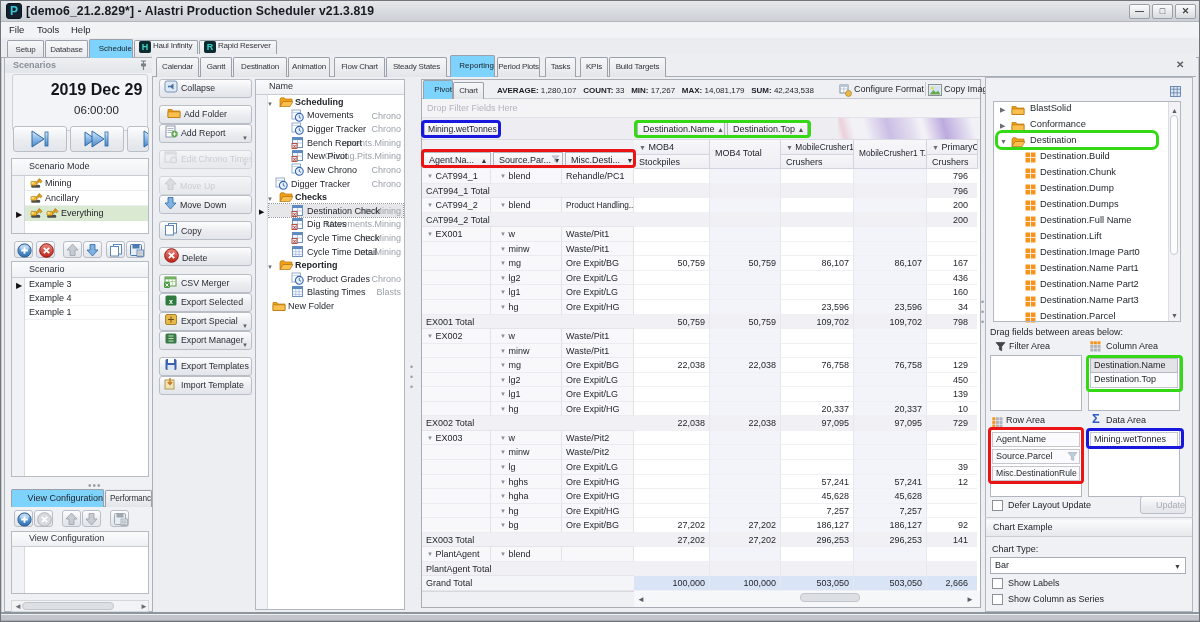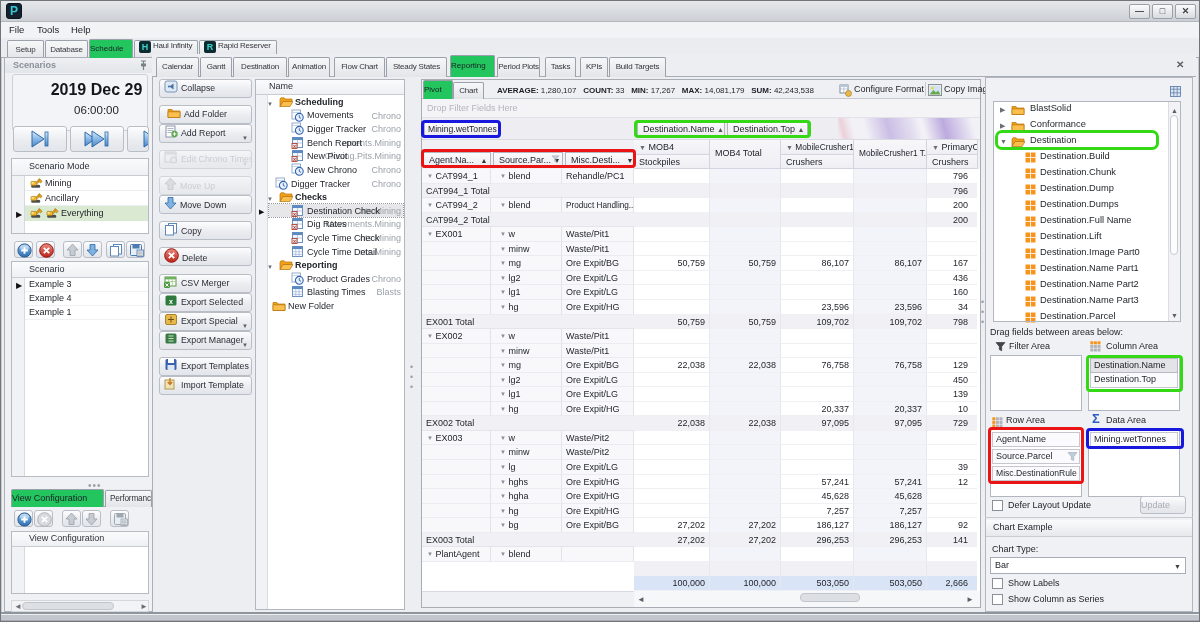--- a/index.html
+++ b/index.html
@@ -1,36 +1,37 @@
 <!DOCTYPE html>
 <html><head><meta charset="utf-8"><style>
 *{margin:0;padding:0;box-sizing:border-box}
 body{width:1200px;height:622px;font-family:"Liberation Sans",sans-serif;background:#babdc2}
 #app{position:relative;width:1200px;height:622px;overflow:hidden;font-size:9px;color:#1d2026;background:#eceef1}
 #app div{position:absolute;white-space:nowrap}
 .btn{background:linear-gradient(#fdfdfe,#e9ebef 60%,#e2e5ea);border:1px solid #b9bdc6;border-radius:3px}
 .tab{background:linear-gradient(#f6f7f8,#e3e5e9);border:1px solid #9ba1ab;border-bottom:none;border-radius:2px 2px 0 0;text-align:center;color:#33363e;font-size:8px;letter-spacing:-0.2px}
-.tabsel{background:#22c55e;border:1px solid #9ba1ab;border-bottom:none;border-radius:2px 2px 0 0;text-align:left;font-size:8px}
+.tabsel{background:#7dd3fc;border:1px solid #9ba1ab;border-bottom:none;border-radius:2px 2px 0 0;text-align:right;font-size:8px}
 .fbtn{background:linear-gradient(#fcfcfd,#ebebf1);border:1px solid #b3b3c2;font-size:9px;color:#23252e;line-height:15px;padding-left:5px;overflow:hidden}
 .hcell{background:linear-gradient(#f7f7fa,#eeeef4);border-right:1px solid #d4d4e0;border-bottom:1px solid #d4d4e0;color:#23252e;overflow:hidden;padding-left:5px;line-height:14px}
 .rh{background:#f8f8fa;border-right:1px solid #e2e2ea;border-bottom:1px solid #ebebf1;overflow:hidden;line-height:14px}
 .dc{border-right:1px solid #e7e7ee;border-bottom:1px solid #efeff4;text-align:right;padding-right:4px;line-height:14px;overflow:hidden}
 .ann{border-radius:4px;z-index:50}
 .ck{width:11px;height:11px;background:#fff;border:1px solid #8a9099}
 </style>
 
 </head><body>
 <div id="app">
 <div style="left:0px;top:0px;width:1200px;height:622px;border:1px solid #70757c;"></div>
 <div style="left:1px;top:1px;width:1198px;height:620px;border:1px solid #c8cbd0;"></div>
 <div style="left:1px;top:1px;width:1198px;height:21px;background:linear-gradient(#e6e8eb,#ccd0d5);border-bottom:1px solid #b4b8be;"></div>
 <div style="left:6px;top:3px;width:16px;height:16px;background:#13202e;border-radius:3px;border:1px solid #0a141e;"></div>
 <div style="left:6px;top:3px;">
       <span style="display:block;width:16px;text-align:center;font-size:12px;font-weight:bold;color:#35c8d4;line-height:16px">P</span>
     </div>
+<div style="left:26px;top:4px;"><b style="font-size:12.2px;letter-spacing:0.1px;color:#181a22">[demo6_21.2.829*] - Alastri Production Scheduler v21.3.819</b></div>
 <div style="left:1129px;top:4px;width:21px;height:15px;background:linear-gradient(#fafbfc,#d8dbdf);border:1px solid #9aa0a8;border-radius:2px;text-align:center;line-height:13px;font-size:9px;font-weight:bold;color:#3c4148">—</div>
 <div style="left:1152px;top:4px;width:21px;height:15px;background:linear-gradient(#fafbfc,#d8dbdf);border:1px solid #9aa0a8;border-radius:2px;text-align:center;line-height:13px;font-size:9px;font-weight:bold;color:#3c4148">□</div>
 <div style="left:1175px;top:4px;width:21px;height:15px;background:linear-gradient(#fafbfc,#d8dbdf);border:1px solid #9aa0a8;border-radius:2px;text-align:center;line-height:13px;font-size:9px;font-weight:bold;color:#3c4148">✕</div>
 <div style="left:1px;top:22px;width:1198px;height:16px;background:#f2f3f5;"></div>
 <div style="left:9px;top:24px;"><span style="font-size:9.5px">File</span></div>
 <div style="left:37px;top:24px;"><span style="font-size:9.5px">Tools</span></div>
 <div style="left:71px;top:24px;"><span style="font-size:9.5px">Help</span></div>
 <div style="left:1px;top:38px;width:1198px;height:20px;background:#eaecef;border-bottom:1px solid #a7adb5;"></div>
 <div class="tab" style="left:7px;top:40px;width:37px;height:18px;line-height:17px">Setup</div>
 <div class="tab" style="left:45px;top:40px;width:43px;height:28px;line-height:17px">Database</div>
@@ -690,25 +691,27 @@
 <div class="dc" style="left:854px;top:532.8px;width:73px;height:14.5px;background:#f1f1f5;line-height:14.5px">296,253</div>
 <div class="dc" style="left:927px;top:532.8px;width:50px;height:14.5px;background:#f1f1f5;line-height:14.5px;padding-right:9px;border-right:none">141</div>
 <div class="rh" style="left:422px;top:547.3px;width:69px;height:14.600000000000023px;padding-left:5px"><span style="font-size:6px;color:#8a8e98;vertical-align:1px">▼</span> PlantAgent</div>
 <div class="rh" style="left:491px;top:547.3px;width:71px;height:14.600000000000023px;padding-left:9px"><span style="font-size:6px;color:#8a8e98;vertical-align:1px">▼</span> blend</div>
 <div class="rh" style="left:562px;top:547.3px;width:72px;height:14.600000000000023px;padding-left:4px"></div>
 <div class="dc" style="left:634px;top:547.3px;width:76px;height:14.600000000000023px;line-height:14.600000000000023px;"></div>
 <div class="dc" style="left:710px;top:547.3px;width:71px;height:14.600000000000023px;line-height:14.600000000000023px;background:#f2f4f9;"></div>
 <div class="dc" style="left:781px;top:547.3px;width:73px;height:14.600000000000023px;line-height:14.600000000000023px;"></div>
 <div class="dc" style="left:854px;top:547.3px;width:73px;height:14.600000000000023px;line-height:14.600000000000023px;background:#f2f4f9;"></div>
 <div class="dc" style="left:927px;top:547.3px;width:50px;height:14.600000000000023px;line-height:14.600000000000023px;padding-right:9px;border-right:none"></div>
+<div style="left:422px;top:561.9px;width:212px;height:14.5px;background:#f1f1f5;border-bottom:1px solid #e4e4ea;line-height:14.5px;padding-left:4px;">PlantAgent Total</div>
 <div class="dc" style="left:634px;top:561.9px;width:76px;height:14.5px;background:#f1f1f5;line-height:14.5px"></div>
 <div class="dc" style="left:710px;top:561.9px;width:71px;height:14.5px;background:#f1f1f5;line-height:14.5px"></div>
 <div class="dc" style="left:781px;top:561.9px;width:73px;height:14.5px;background:#f1f1f5;line-height:14.5px"></div>
 <div class="dc" style="left:854px;top:561.9px;width:73px;height:14.5px;background:#f1f1f5;line-height:14.5px"></div>
 <div class="dc" style="left:927px;top:561.9px;width:50px;height:14.5px;background:#f1f1f5;line-height:14.5px;padding-right:9px;border-right:none"></div>
+<div style="left:422px;top:576.4px;width:212px;height:14.600000000000023px;background:#f3f5f9;border-bottom:1px solid #e4e4ea;line-height:14.600000000000023px;padding-left:4px;">Grand Total</div>
 <div class="dc" style="left:634px;top:576.4px;width:76px;height:14.600000000000023px;background:#d9e4f6;line-height:14.600000000000023px">100,000</div>
 <div class="dc" style="left:710px;top:576.4px;width:71px;height:14.600000000000023px;background:#d9e4f6;line-height:14.600000000000023px">100,000</div>
 <div class="dc" style="left:781px;top:576.4px;width:73px;height:14.600000000000023px;background:#d9e4f6;line-height:14.600000000000023px">503,050</div>
 <div class="dc" style="left:854px;top:576.4px;width:73px;height:14.600000000000023px;background:#d9e4f6;line-height:14.600000000000023px">503,050</div>
 <div class="dc" style="left:927px;top:576.4px;width:50px;height:14.600000000000023px;background:#d9e4f6;line-height:14.600000000000023px;padding-right:9px;border-right:none">2,666</div>
 <div style="left:422px;top:591px;width:212px;height:16px;background:#eef0f3;border-top:1px solid #d8d8e0;"></div>
 <div style="left:634px;top:591px;width:346px;height:16px;background:#f6f7f9;"></div>
 <div style="left:637px;top:594px;"><span style="font-size:8px;color:#5a5f66">◄</span></div>
 <div style="left:966px;top:594px;"><span style="font-size:8px;color:#5a5f66">►</span></div>
 <div style="left:800px;top:593px;width:60px;height:9px;background:#dcdfe3;border:1px solid #c2c6cc;border-radius:4px;"></div>
@@ -885,21 +888,21 @@
 <div style="left:990px;top:429px;width:92px;height:68px;background:#fff;border:1px solid #b2b6be;"></div>
 <div style="left:1088px;top:429px;width:92px;height:68px;background:#fff;border:1px solid #b2b6be;"></div>
 <div style="left:992px;top:432px;width:88px;height:15px;background:#fbfbfd;border:1px solid #c6c6ce;line-height:13px;padding-left:3px">Agent.Name</div>
 <div style="left:992px;top:449px;width:88px;height:15px;background:#fbfbfd;border:1px solid #c6c6ce;line-height:13px;padding-left:3px">Source.Parcel<span style="position:absolute;right:1px;top:1px;opacity:0.55"><svg width="11" height="11" viewBox="0 0 11 11">
           <path d="M1 1.5 L10 1.5 L6.7 5.5 L6.7 9.5 L4.3 8.5 L4.3 5.5 Z" fill="#8fa6bc" stroke="#5f7890" stroke-width="0.7"></path>
         </svg></span></div>
 <div style="left:992px;top:466px;width:88px;height:15px;background:#fbfbfd;border:1px solid #c6c6ce;line-height:13px;padding-left:3px;overflow:hidden;font-size:8.6px">Misc.DestinationRule</div>
 <div style="left:1090px;top:432px;width:88px;height:15px;background:#fbfbfd;border:1px solid #c6c6ce;line-height:13px;padding-left:3px">Mining.wetTonnes</div>
 <div class="ck" style="left:992px;top:500px;width:11px;height:11px;"></div>
 <div style="left:1008px;top:500px;">Defer Layout Update</div>
-<div class="btn" style="left:1140px;top:496px;width:46px;height:18px;text-align:left;line-height:16px;color:#a8adb5">Update</div>
+<div class="btn" style="left:1140px;top:496px;width:46px;height:18px;text-align:right;line-height:16px;color:#a8adb5">Update</div>
 <div style="left:985px;top:517px;width:208px;height:1px;background:#c6cad0;"></div>
 <div style="left:986px;top:520px;width:206px;height:17px;background:linear-gradient(#fafbfc,#e6e8ec);border-bottom:1px solid #c9cdd3;line-height:15px;padding-left:7px">Chart Example</div>
 <div style="left:992px;top:544px;">Chart Type:</div>
 <div style="left:990px;top:557px;width:196px;height:17px;background:#fff;border:1px solid #a8acb4;line-height:15px;padding-left:4px">Bar</div>
 <div style="left:1174px;top:561px;"><span style="font-size:7px;color:#3c4148">▼</span></div>
 <div class="ck" style="left:992px;top:578px;width:11px;height:11px;"></div>
 <div style="left:1008px;top:578px;">Show Labels</div>
 <div class="ck" style="left:992px;top:594px;width:11px;height:11px;"></div>
 <div style="left:1008px;top:594px;">Show Column as Series</div>
 <div style="left:1px;top:612px;width:1198px;height:2px;background:#8f959c;"></div>

